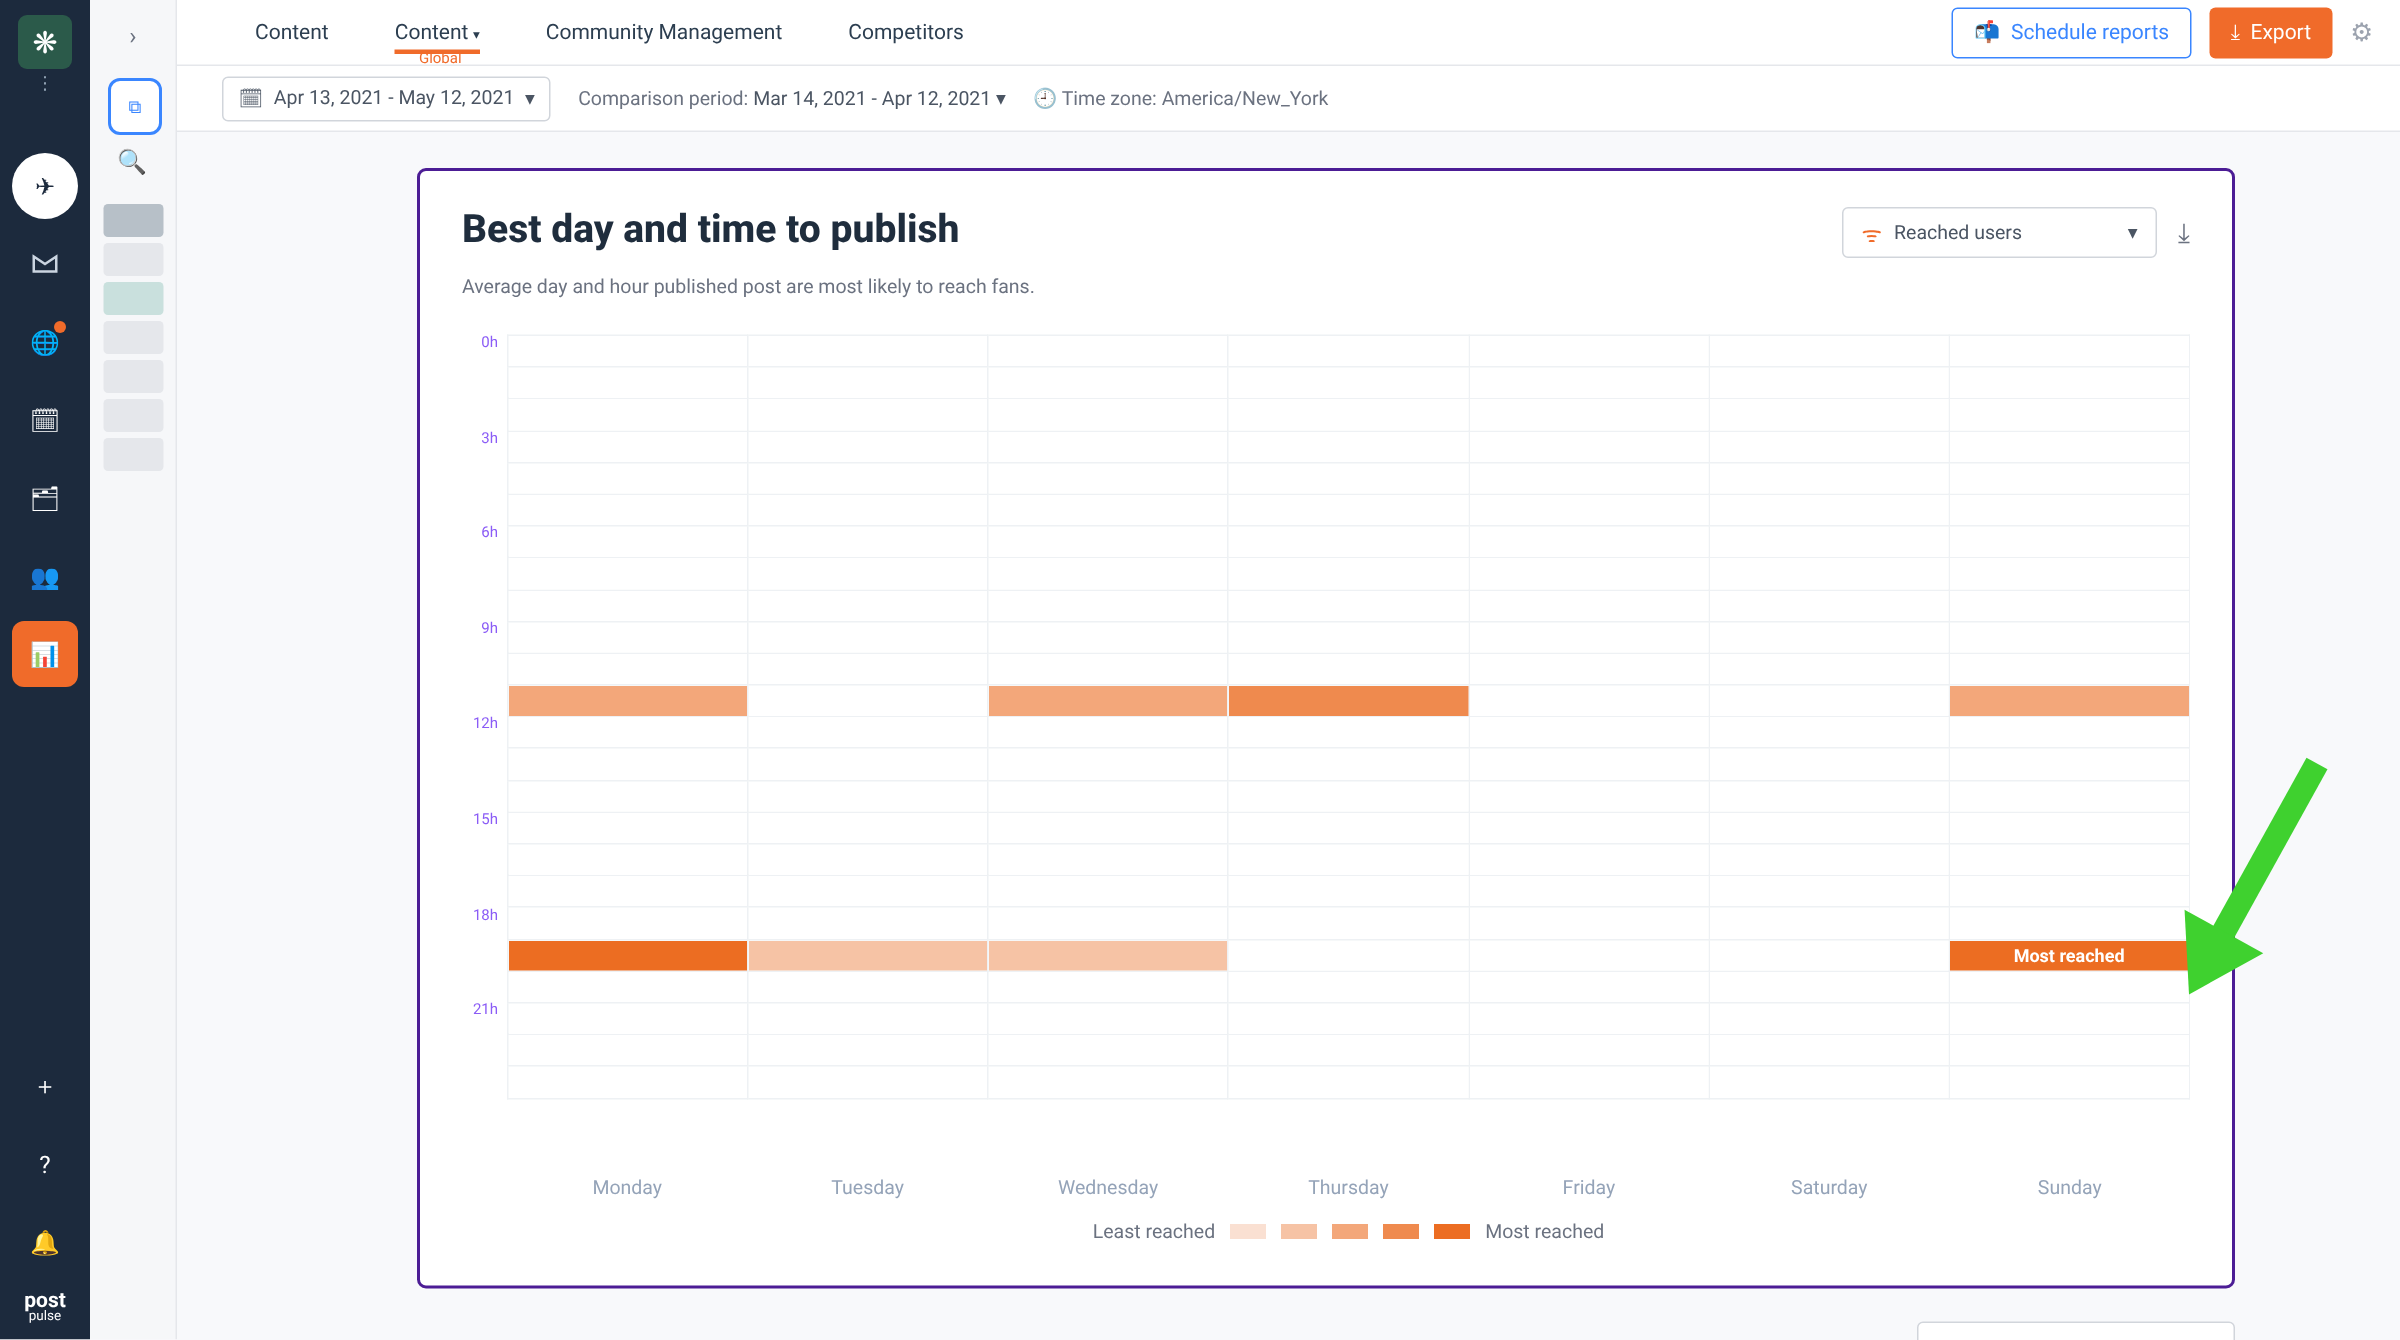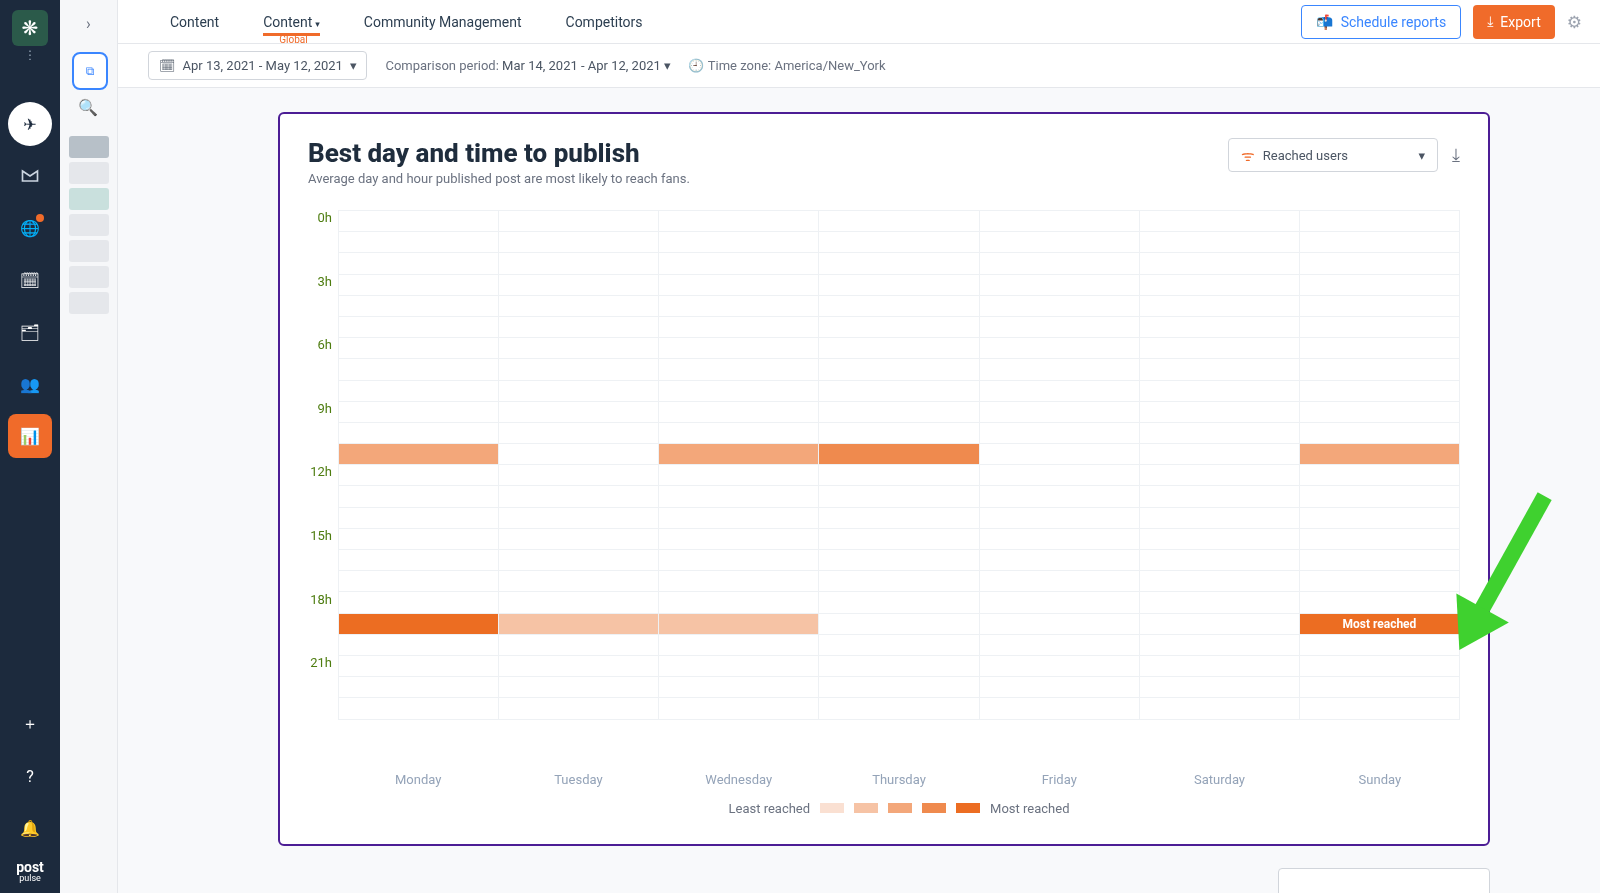--- a/index.html
+++ b/index.html
@@ -39,27 +39,27 @@
   .btn.outline{ background:#fff; color:#3a86ff; border:1.5px solid #3a86ff;}
   .btn.primary{ background:#f06b2a; color:#fff;}
   .gear{ color:#9ca3af; font-size:17px; cursor:pointer;}
   .filters { height:44px; background:#fff; border-bottom:1px solid #e5e7eb; display:flex; align-items:center; padding-left:30px; gap:18px; font-size:13px; color:#6b7280;}
   .pill{ border:1px solid #d1d5db; border-radius:4px; padding:6px 10px; display:flex; align-items:center; gap:7px; color:#4b5563;}
   .comp-range{ color:#4b5563;}
   .body{ flex:1; overflow:auto; padding:24px 110px 40px 160px; background:#f8f9fb;}
   .card{ background:#fff; border:2px solid #4c1d95; border-radius:6px; padding:24px 28px 28px 28px;}
   .card-head{ display:flex; align-items:flex-start; justify-content:space-between;}
   .card-head h1{ font-size:26px; font-weight:800; color:#1f2d3d;}
-  .card-head p{ font-size:13px; color:#6b7280; margin-top:3px;}
+  .card-head p{ font-size:13px; color:#6b7280; margin-top:16px;}
   .metric-dd{ border:1px solid #d1d5db; border-radius:4px; height:34px; padding:0 12px; display:flex; align-items:center; gap:8px; font-size:13px; color:#4b5563; cursor:pointer; width:210px; justify-content:space-between;}
   .metric-dd .left{display:flex; align-items:center; gap:8px;}
   .dl-icn{ margin-left:14px; color:#6b7280; font-size:18px; cursor:pointer;}
   
   .heatmap{ display:flex; margin-top:24px;}
-  .hm-ylabels{ width:30px; font-size:13px; color:#4d7c0f; text-align:left;  padding-top:0;}
+  .hm-ylabels{ width:30px; font-size:10px; color:#8b5cf6; text-align:left;  padding-top:0;}
   .hm-grid{ flex:1; position:relative;}
   table.hm{ width:100%; border-collapse:collapse; table-layout:fixed;}
   table.hm td{ border:1px solid #eef1f4; height:21.2px; background:#fff; position:relative;}
   .hm-xlabels{ display:flex; margin-top:8px;}
   .hm-xlabels span{ flex:1; text-align:center; font-size:13px; color:#94a3b8;margin-top:44px;}
   .legend{ margin-top:14px; display:flex; align-items:center; justify-content:center; gap:10px;}
   .legend span{ font-size:13px; color:#6b7280;}
   .legend .sw{ width:24px; height:10px;}
   .cell-0{ background:#fff !important;}
   .cell-1{ background:#fae0d2 !important;}

